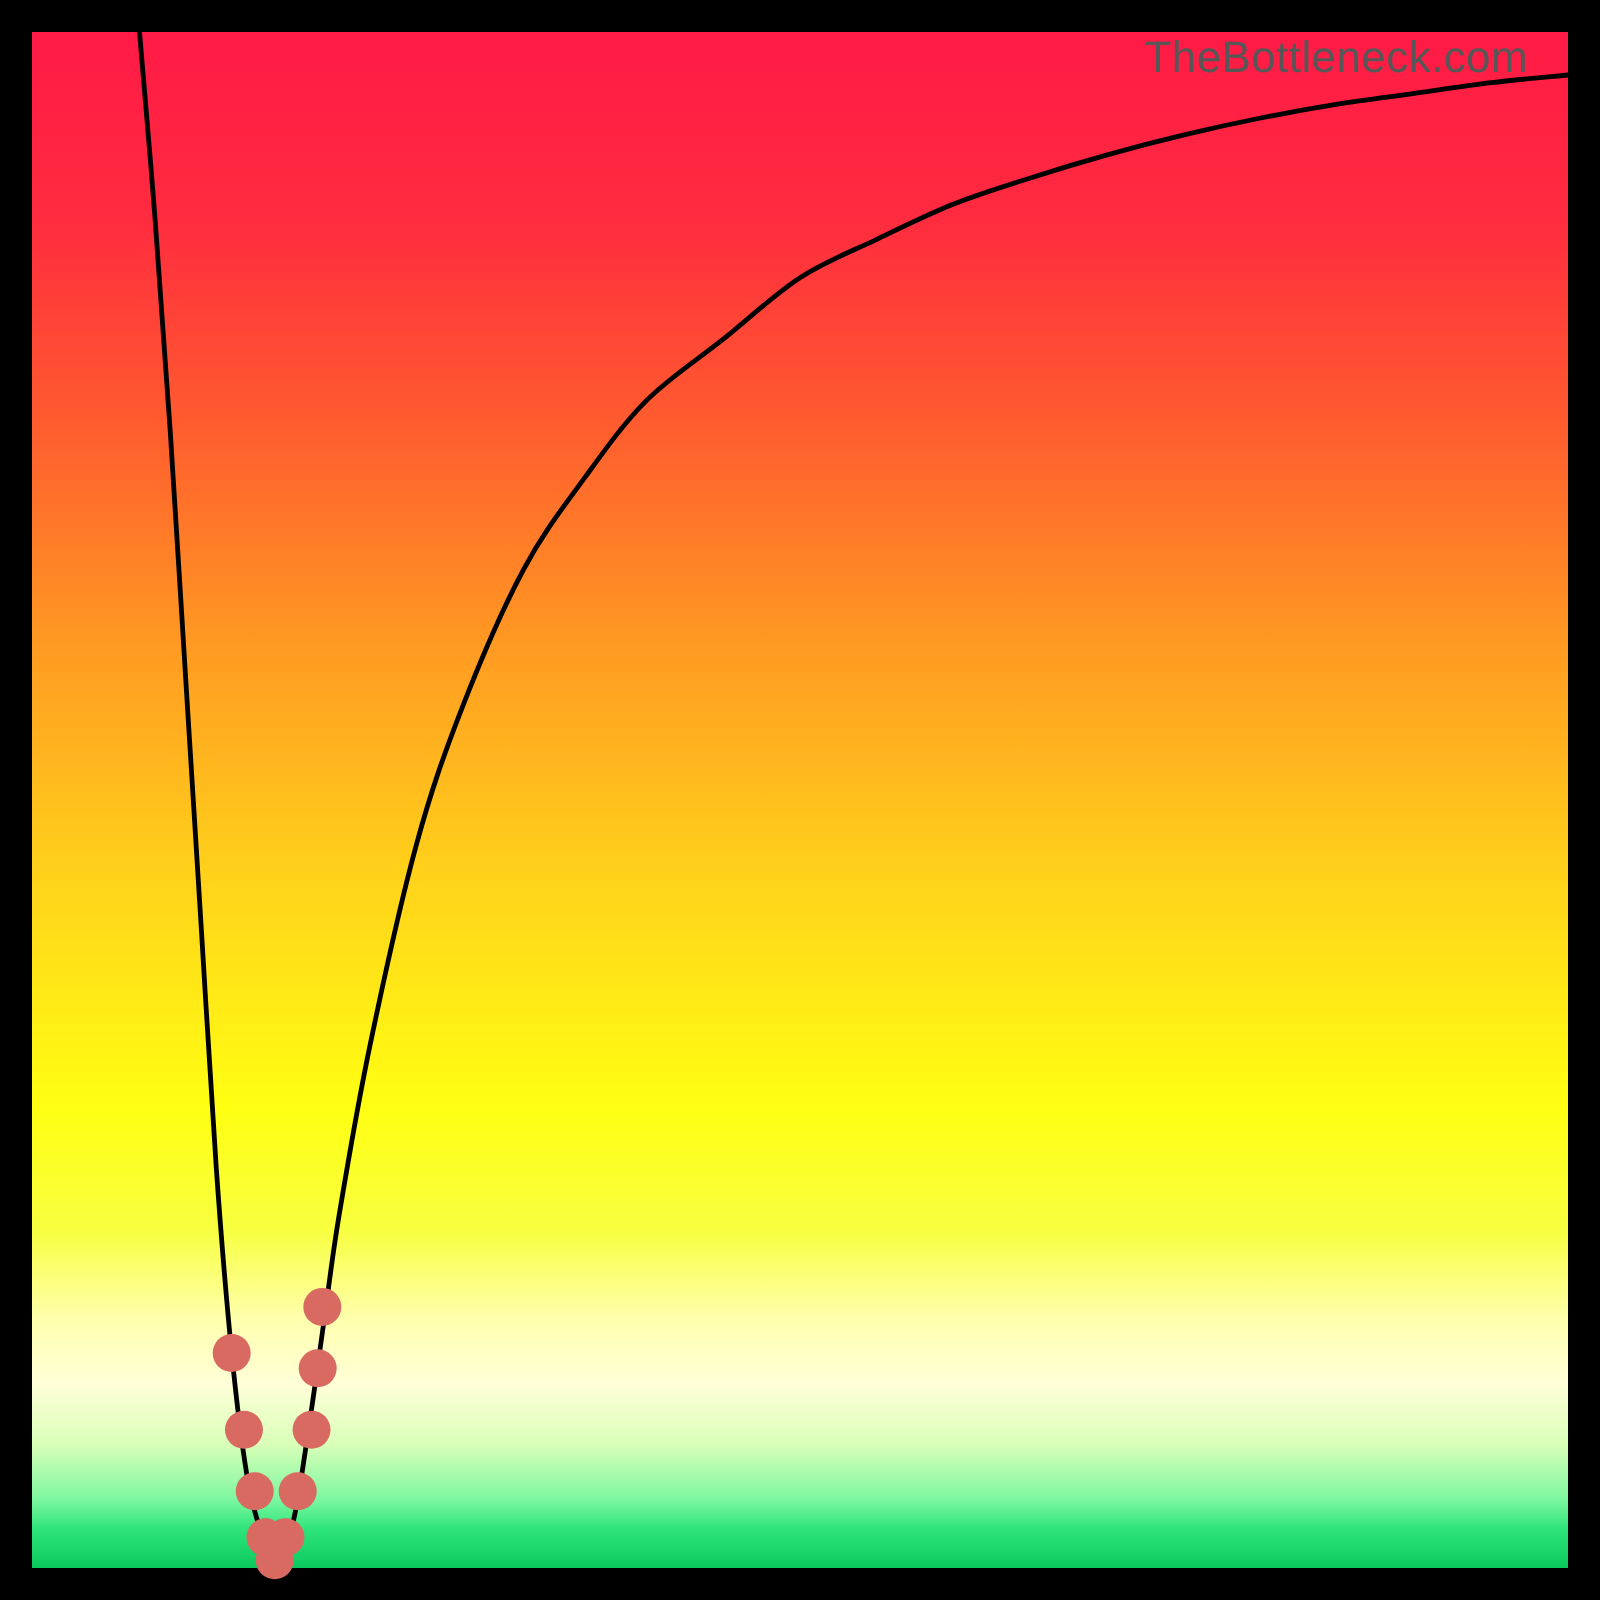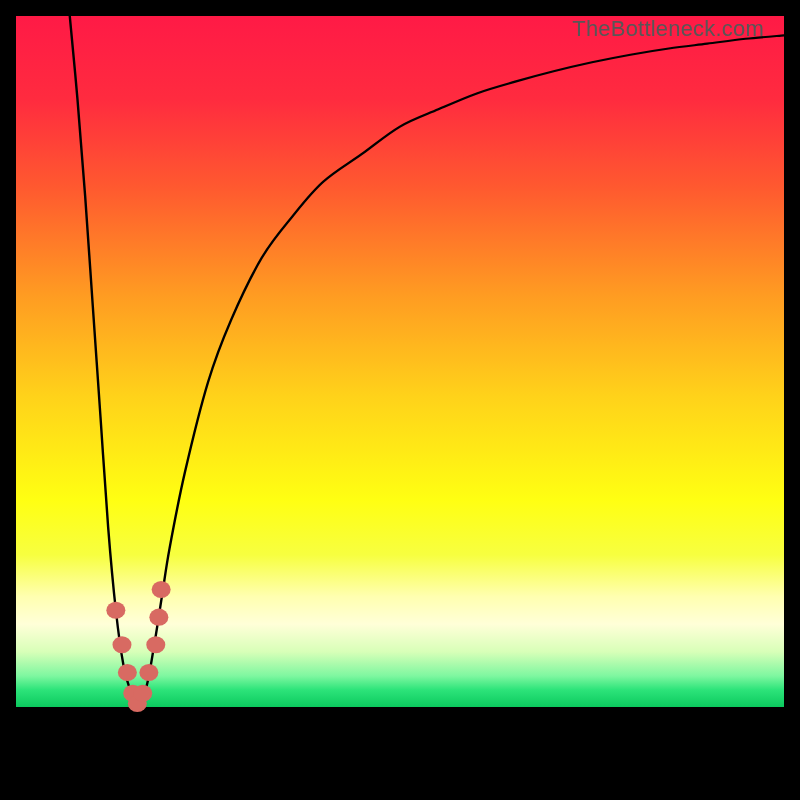--- a/index.html
+++ b/index.html
@@ -9,21 +9,21 @@
     height: 800px;
     background: #000;
     overflow: hidden;
     font-family: Arial, Helvetica, sans-serif;
   }
   .frame {
     position: absolute;
     left: 16px;
     top: 16px;
     width: 768px;
-    height: 691px;
+    height: 768px;
     background: #000;
   }
   .gradient {
     position: absolute;
     left: 0;
     top: 0;
     width: 100%;
     height: 100%;
   }
   .watermark {

